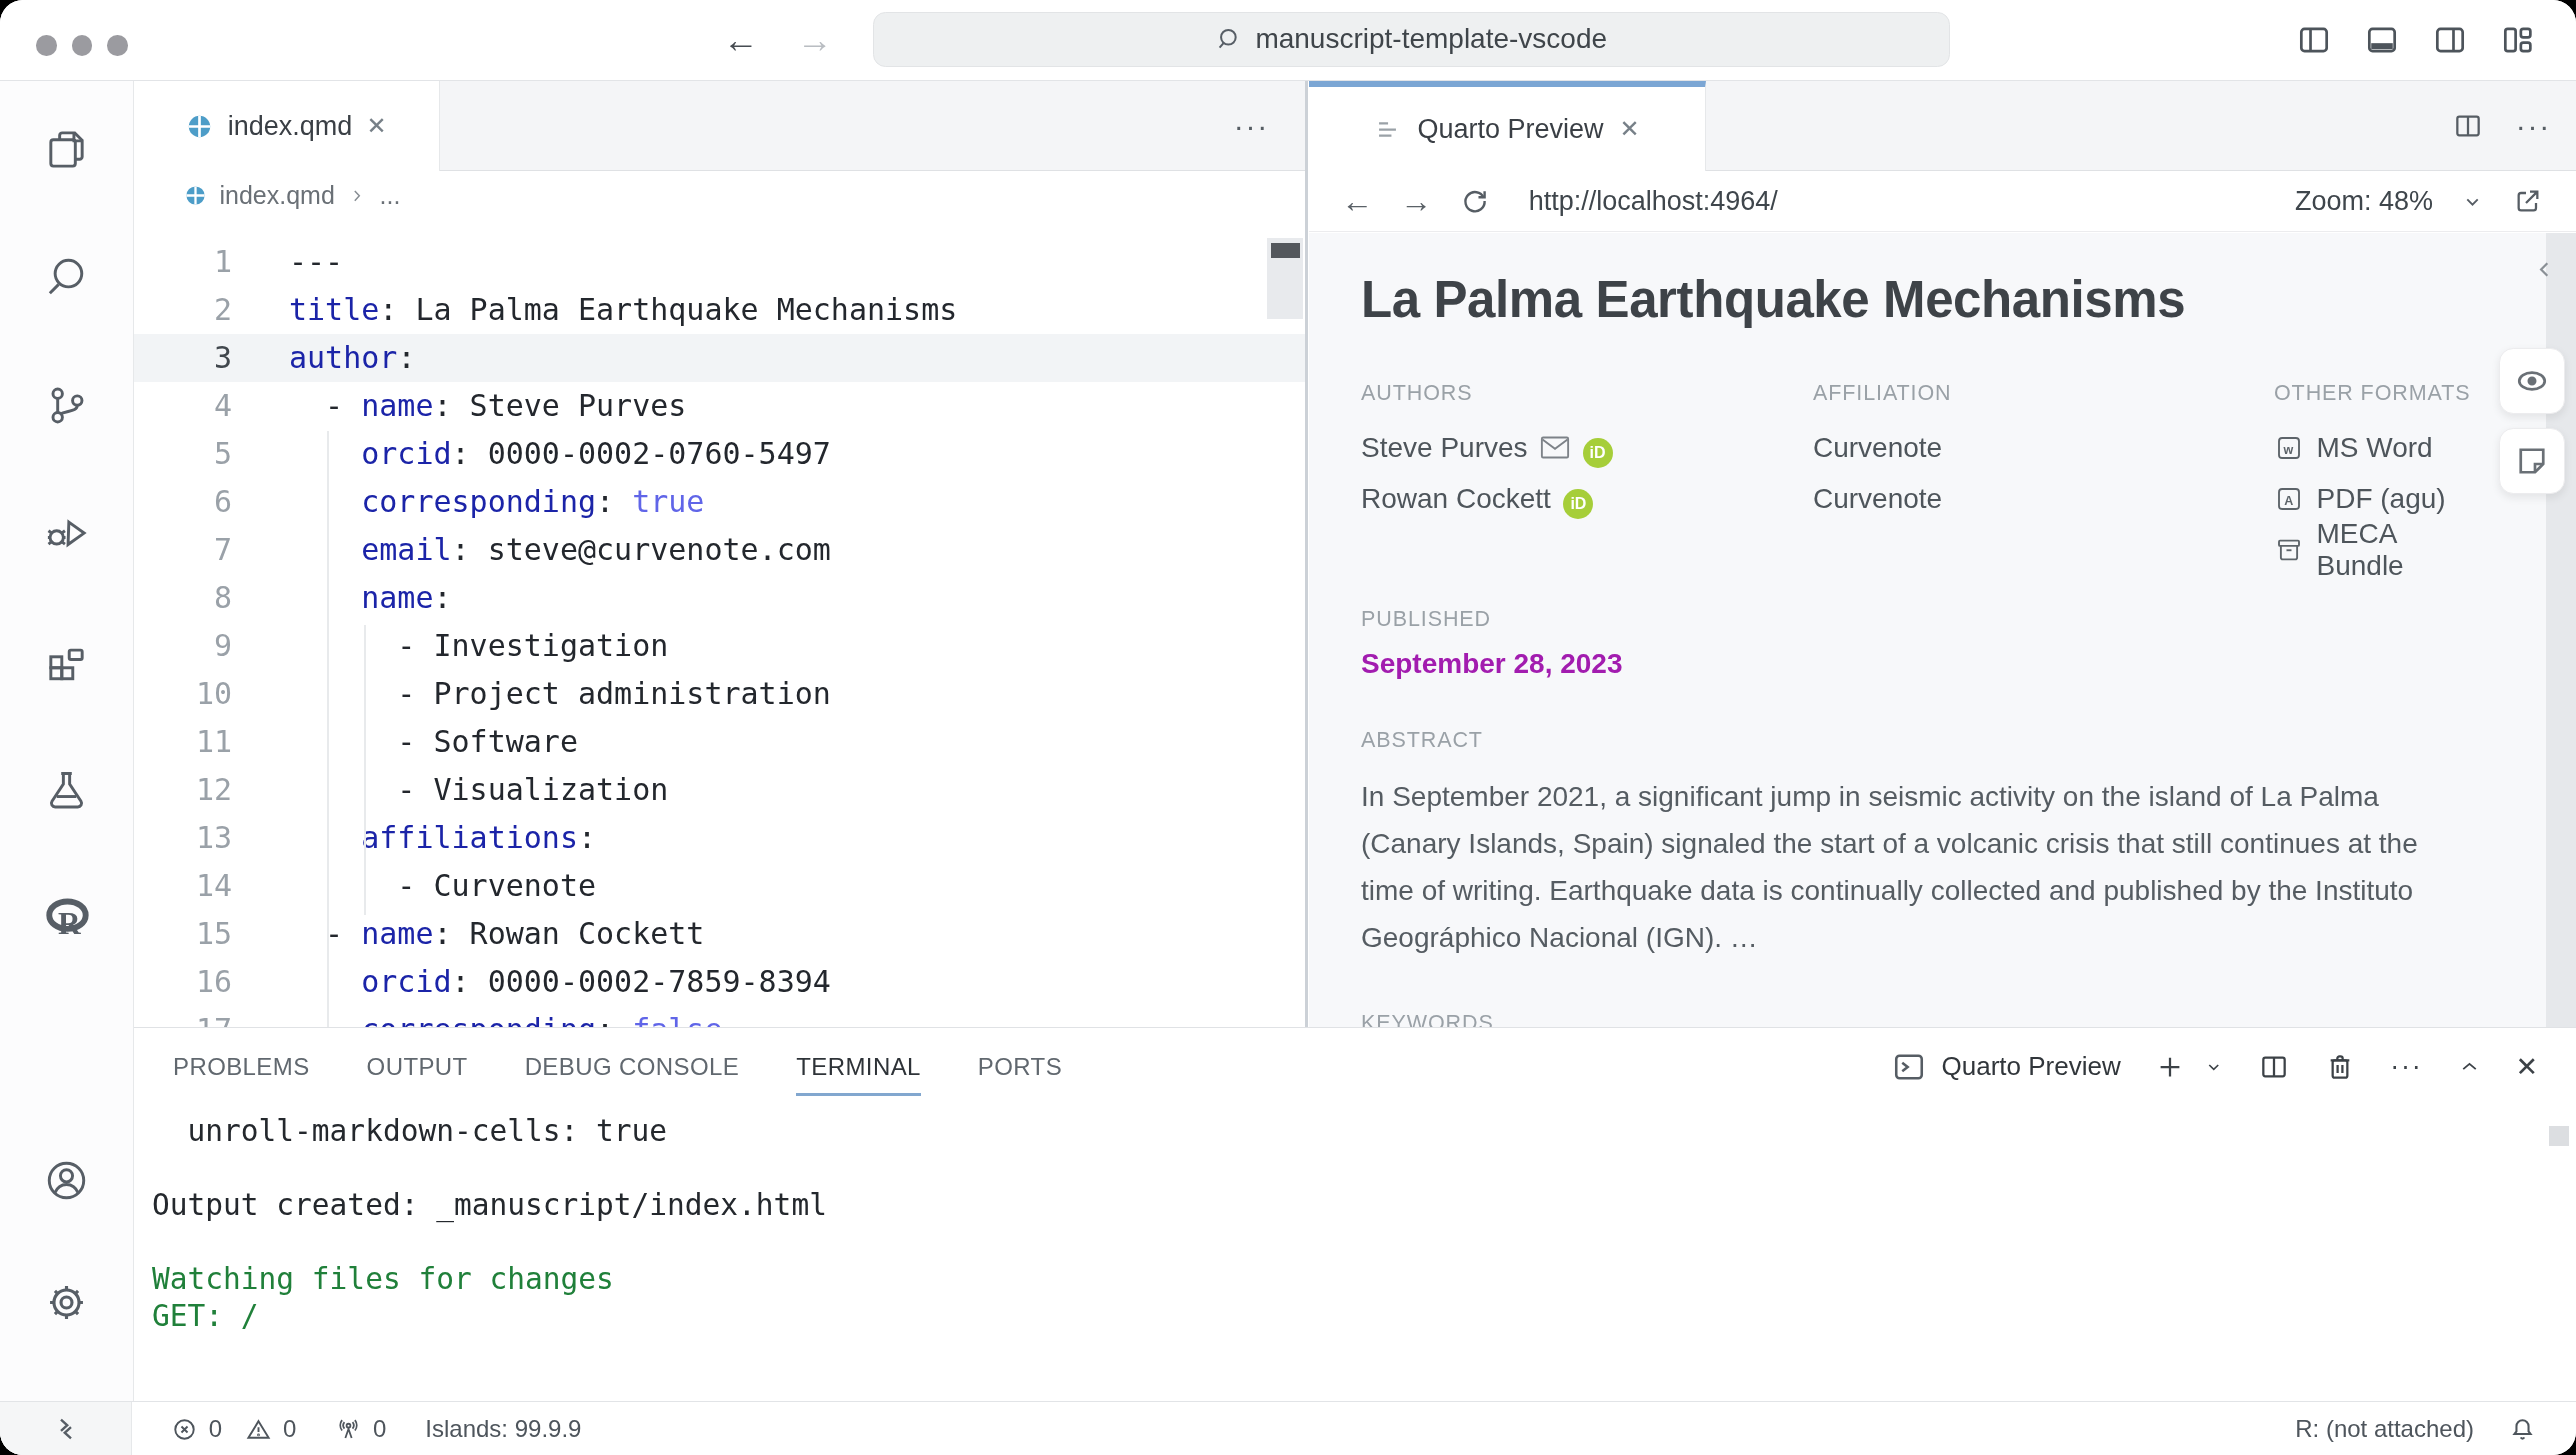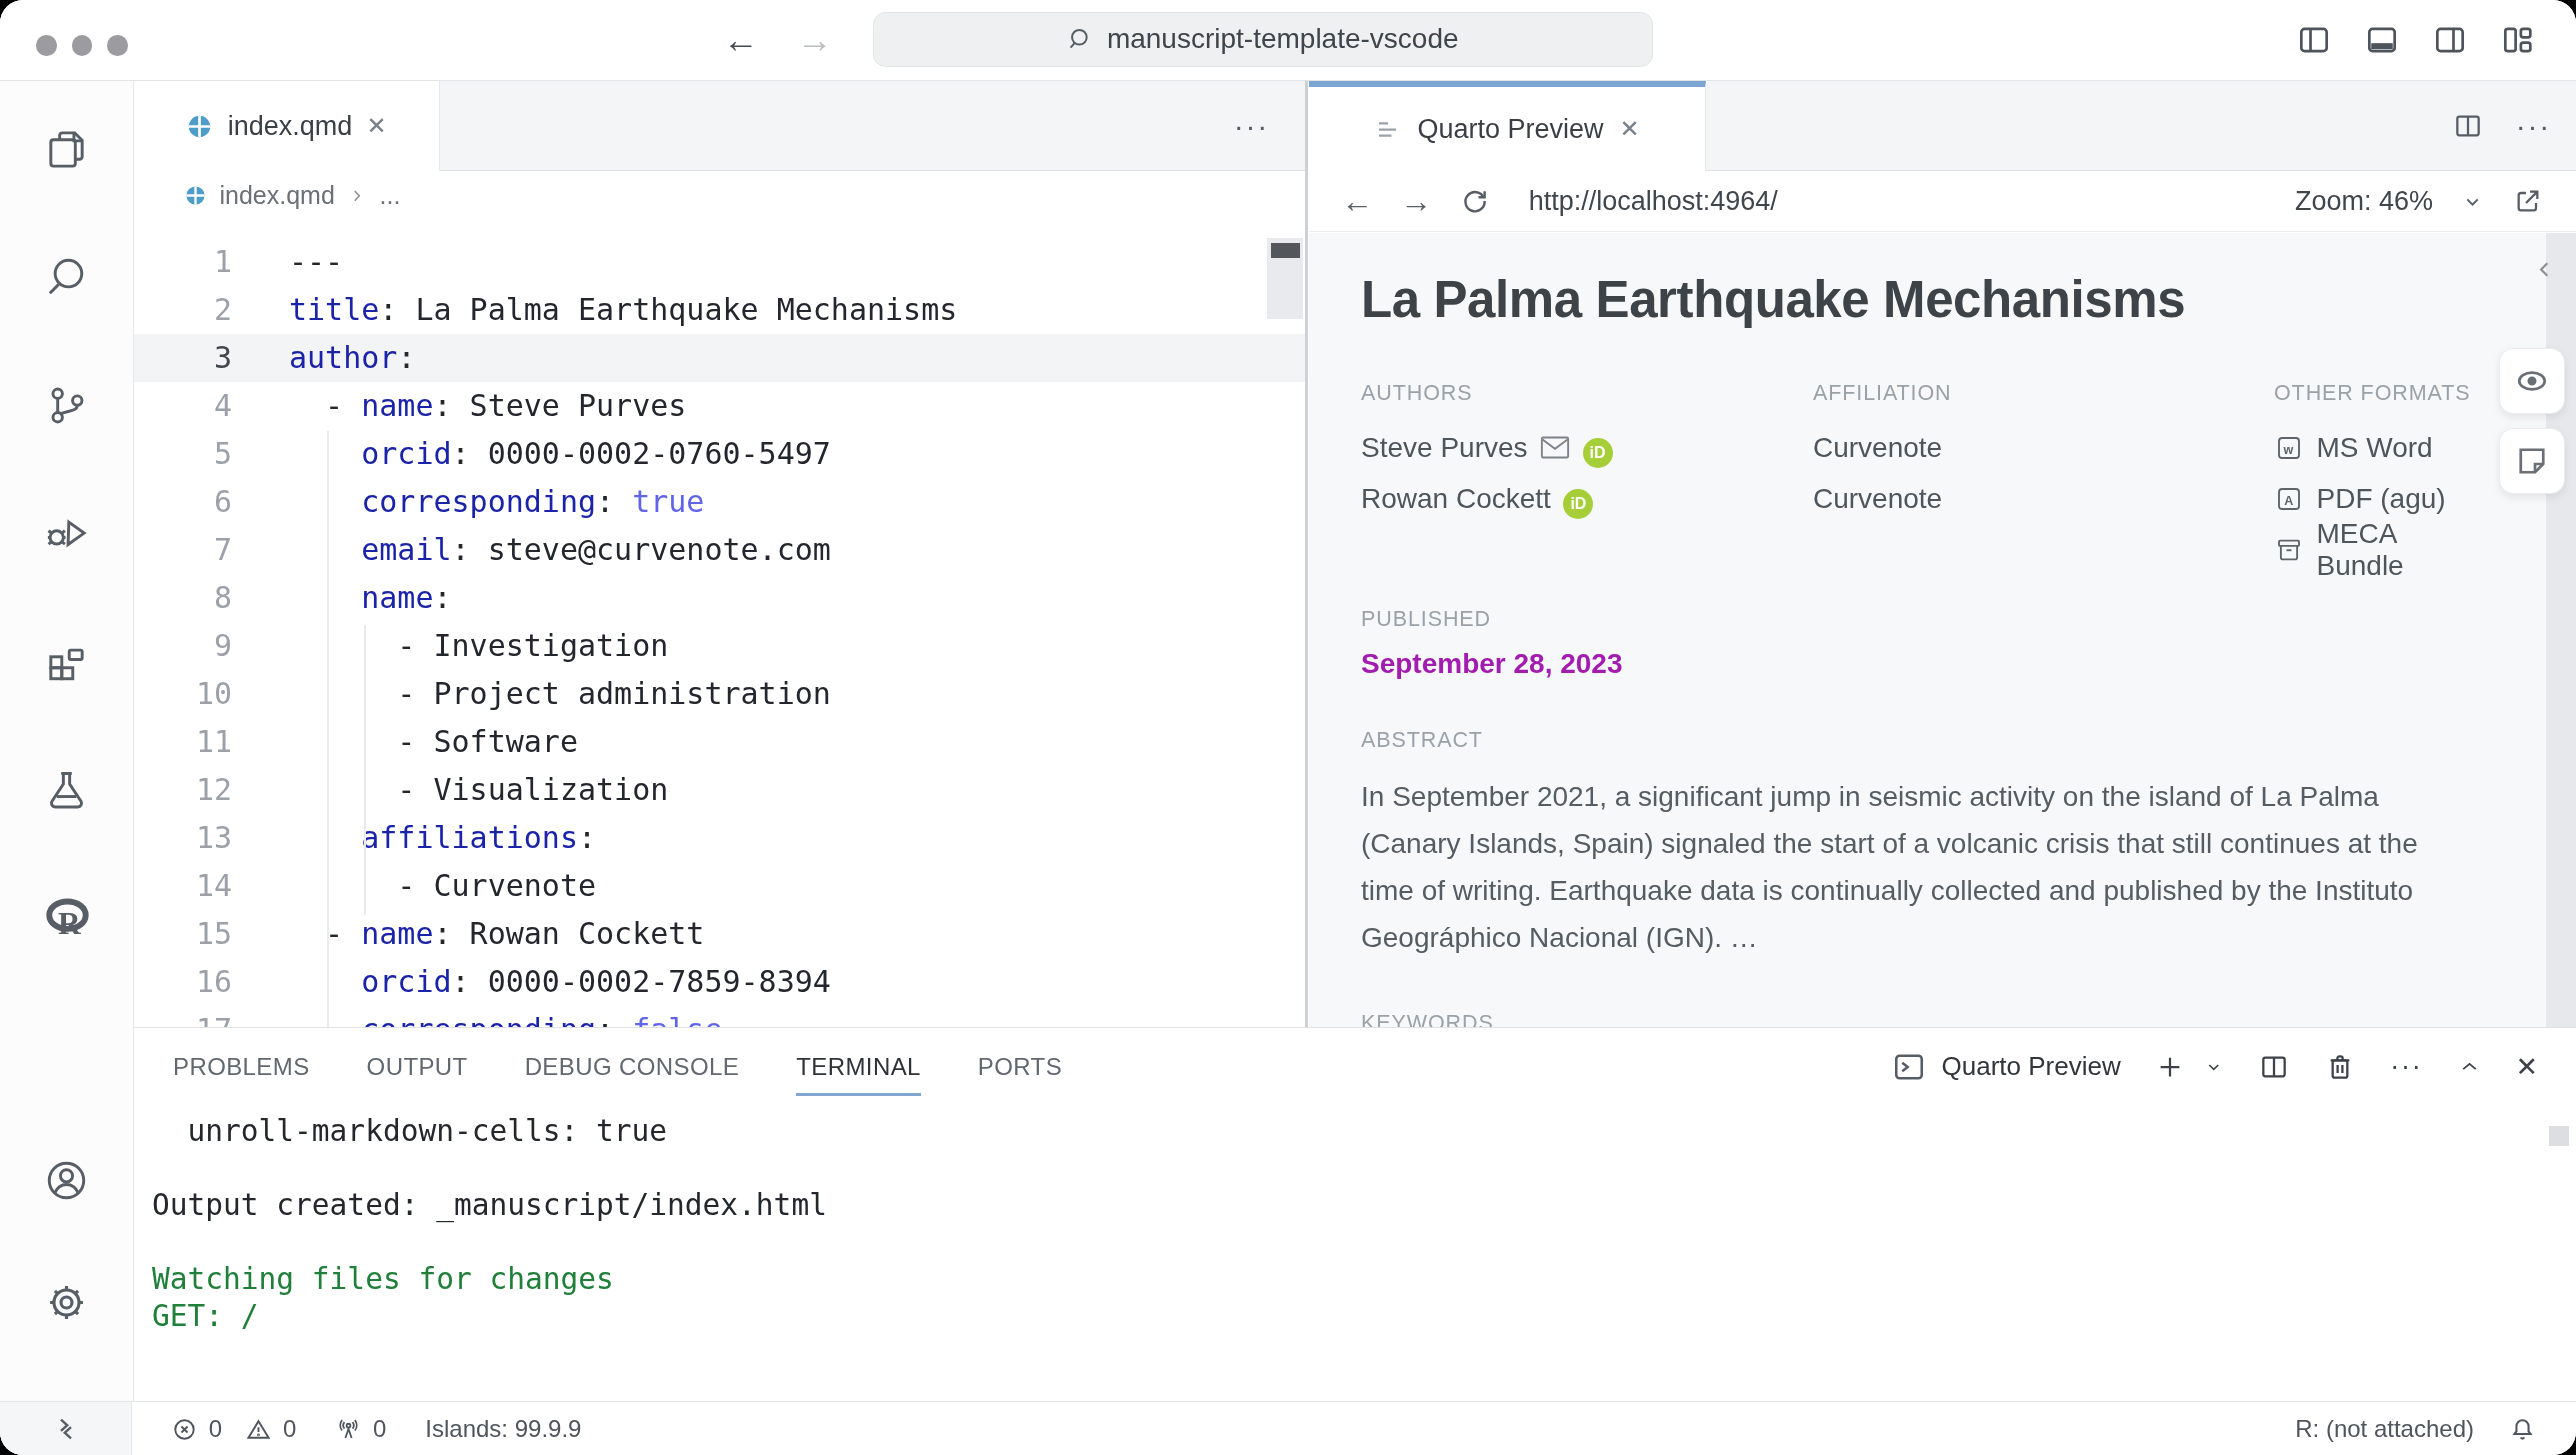--- a/index.html
+++ b/index.html
@@ -8,21 +8,21 @@
   svg{display:block;}
   .ico{color:#575e66;}
 
   
   .titlebar{position:absolute;left:0;top:0;width:100%;height:81px;background:#fff;border-bottom:1.8px solid #e2e4e7;box-sizing:border-box;}
   .traffic{position:absolute;left:36px;top:35px;display:flex;gap:15px;}
   .dot{width:20.6px;height:20.6px;border-radius:50%;background:#9b9ba0;}
   .nav-arrows{position:absolute;left:723px;top:0;height:79px;display:flex;align-items:center;gap:38px;font-size:36px;}
   .arrow-back{color:#474c52;}
   .arrow-fwd{color:#b9bdc2;}
-  .search-pill{position:absolute;left:873px;top:11.6px;width:780px;height:55px;background:#eef0f1;border:1.8px solid #e2e4e6;
+  .search-pill{position:absolute;left:873px;top:11.6px;width:1077px;height:55px;background:#eef0f1;border:1.8px solid #e2e4e6;
                border-radius:12.5px;display:flex;align-items:center;justify-content:center;gap:12.5px;box-sizing:border-box;}
   .search-pill .txt{font-size:28px;color:#3f454a;}
   .tb-icons{position:absolute;right:39px;top:0;height:79px;display:flex;align-items:center;gap:30px;color:#4d545b;}
 
   
   .activitybar{position:absolute;left:0;top:81px;width:134px;height:1320px;background:#fcfcfd;border-right:1.8px solid #e6e8ea;
                box-sizing:border-box;display:flex;flex-direction:column;align-items:center;padding-top:45px;}
   .ab-icon{width:47px;height:47px;margin-bottom:81px;color:#575e66;}
   .ab-bottom{margin-top:auto;display:flex;flex-direction:column;align-items:center;}
   .ab-bottom .ab-icon{margin-bottom:75px;}
@@ -310,21 +310,21 @@
       <span class="nav">←</span>
       <span class="nav">→</span>
       <span>
           <svg width="32" height="32" viewBox="0 0 24 24" fill="none" stroke="currentColor" stroke-width="1.8">
             <path d="M18.6 9.6A7.2 7.2 0 1 0 19.2 12"></path>
             <path d="M19.2 4.6v4.6h-4.6"></path>
           </svg>
         </span>
       <span class="pv-url">http://localhost:4964/</span>
       <span class="pv-sp"></span>
-      <span class="pv-zoom">Zoom: 46%</span>
+      <span class="pv-zoom">Zoom: 48%</span>
       <span>
           <svg width="25" height="25" viewBox="0 0 24 24" fill="none" stroke="currentColor" stroke-width="1.8">
             <path d="M7 10l5 5 5-5"></path>
           </svg>
         </span>
       <span>
           <svg width="32" height="32" viewBox="0 0 24 24" fill="none" stroke="currentColor" stroke-width="1.7">
             <path d="M10.5 6H6.8A1.8 1.8 0 0 0 5 7.8v9.4A1.8 1.8 0 0 0 6.8 19h9.4a1.8 1.8 0 0 0 1.8-1.8V13.5"></path>
             <path d="M13.5 5H19v5.5M19 5l-8.5 8.5"></path>
           </svg>

